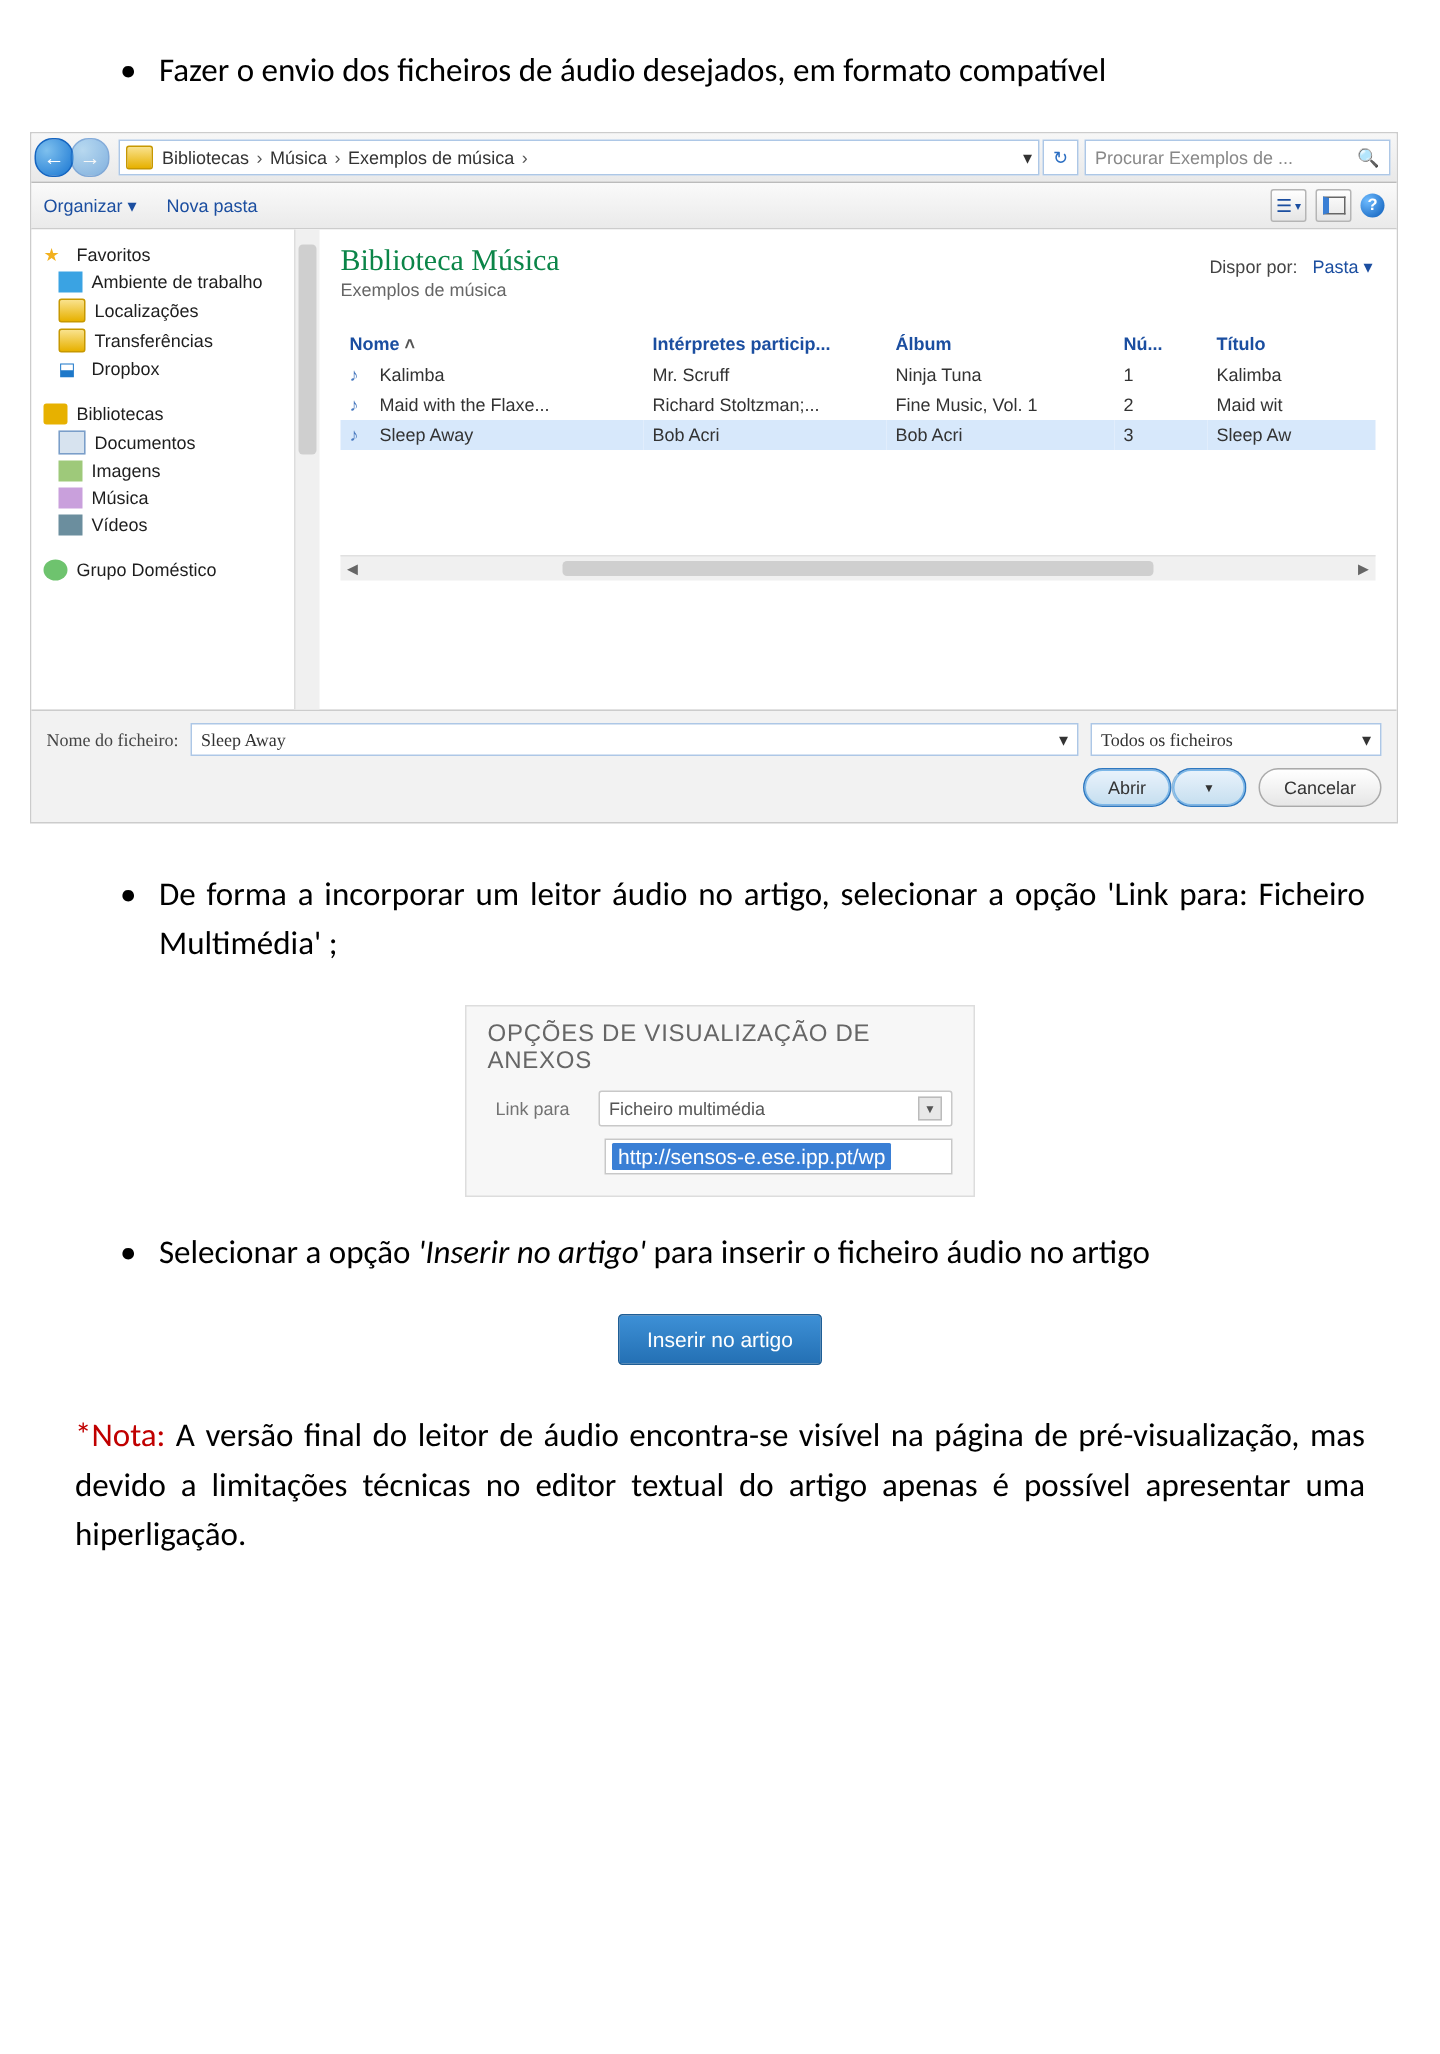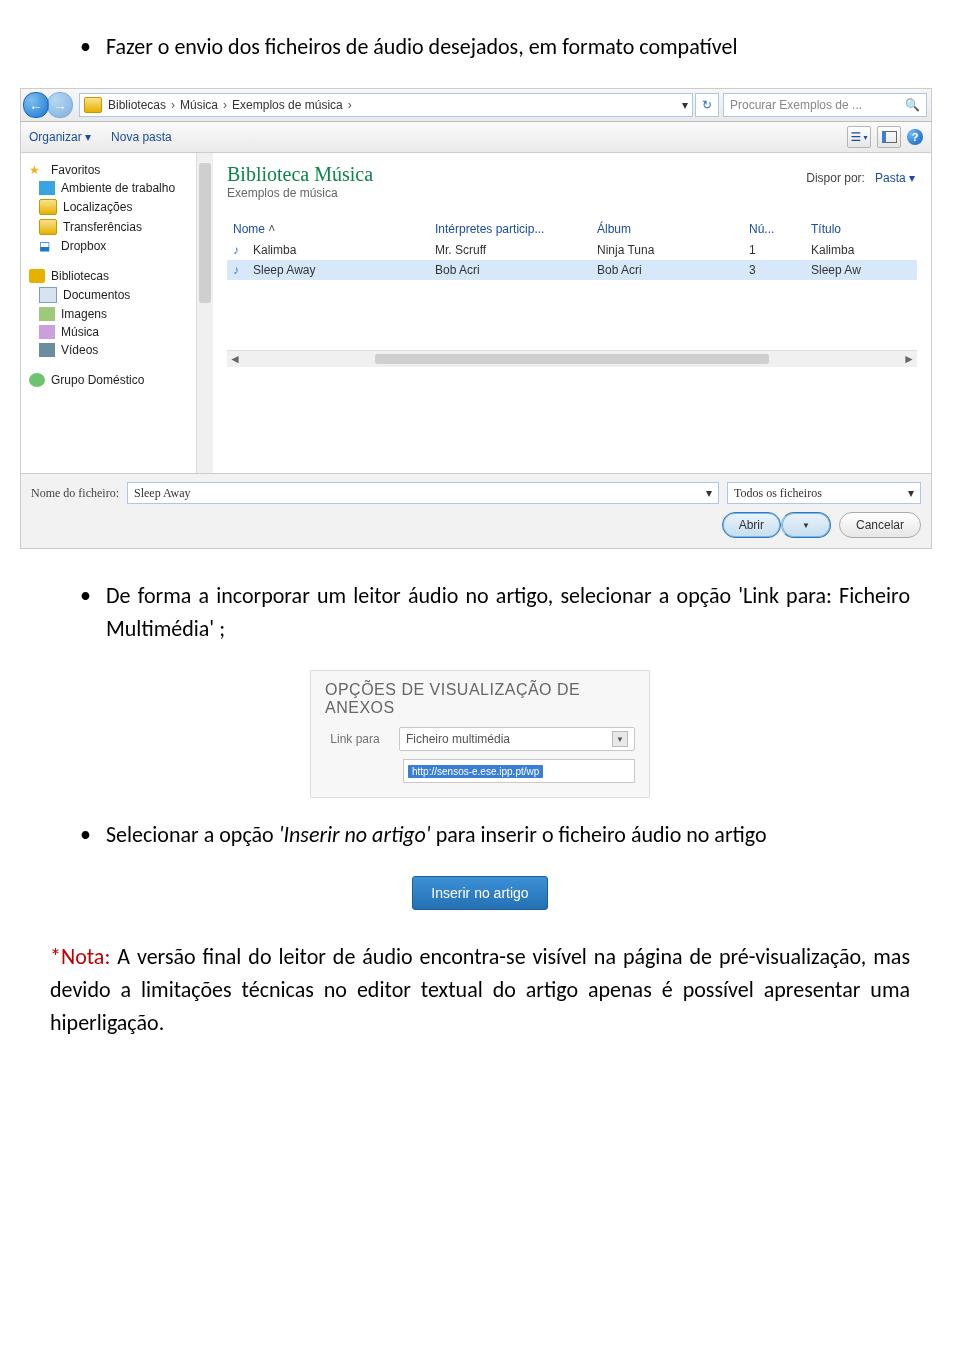--- a/index.html
+++ b/index.html
@@ -169,21 +169,21 @@
     flex: 1;
     padding: 8px 14px 0 14px;
     position: relative;
   }
   .lib-title { color:#0b8548; font-size:20px; font-family:"Segoe UI Light","Segoe UI"; margin:2px 0 0 0; }
   .lib-sub { color:#666; font-size:12px; margin-bottom:18px; }
   .dispor { position:absolute; right:16px; top:18px; font-size:12px; color:#444; }
   .dispor .lnk { color:#1b4ea0; }
 
   .file-table { width:100%; font-size:12px; border-collapse:collapse; }
-  .file-table th { text-align:left; font-weight:normal; color:#1b4ea0; padding:4px 6px; border-bottom:0; cursor:pointer;margin-left:24px;}
+  .file-table th { text-align:left; font-weight:bold; color:#1b4ea0; padding:4px 6px; border-bottom:0; cursor:pointer;margin-left:24px;}
   .file-table th.sorted::after { content:" ˄"; color:#555; }
   .file-table td { padding:3px 6px; color:#333; }
   .file-table tr.file td:first-child::before {
     content:"♪"; display:inline-block; width:16px; color:#4a7abf; margin-right:4px;
   }
   .file-table tr.selected { background:#d7e8fb; }
 
   .hscroll-area { margin-top:70px; height:16px; background:#f0f0f0; border-top:1px solid #e0e0e0; display:flex; align-items:center; }
   .hscroll-area .arrow { width:16px; text-align:center; color:#666; }
   .hscroll-area .bar { flex:1; height:10px; position:relative; }
@@ -238,21 +238,21 @@
     padding:0 6px; border-radius:2px;
   }
   .opt-select .car { width:14px;height:14px;border:1px solid #bbb;background:#e8e8e8;display:flex;align-items:center;justify-content:center;font-size:8px; }
   .opt-url {
     margin-left:78px;
     height:22px; border:1px solid #c8c8c8;
     background:#fff; padding:0 4px;
     display:flex; align-items:center;
   }
   .opt-url .sel {
-    background:#3a7fd5; color:#fff; padding:1px 4px; font-size:10px;
+    background:#3a7fd5; color:#fff; padding:1px 4px; font-size:14px;
     border-radius:1px;
   }
 
   
   .insert-button-wrap { display:flex; justify-content:center; margin:10px 0 20px 0; }
   .insert-button {
     background:linear-gradient(#3d90d6,#2470b4);
     color:#fff; font-family:Arial,sans-serif; font-size:14px;
     padding:8px 18px; border:1px solid #1e5e96; border-radius:3px;
   }
@@ -380,20 +380,27 @@
             </tr>
           </thead>
           <tbody>
             <tr class="file">
               <td>Kalimba</td>
               <td>Mr. Scruff</td>
               <td>Ninja Tuna</td>
               <td>1</td>
               <td>Kalimba</td>
             </tr>
+            <tr class="file">
+              <td>Maid with the Flaxe...</td>
+              <td>Richard Stoltzman;...</td>
+              <td>Fine Music, Vol. 1</td>
+              <td>2</td>
+              <td>Maid wit</td>
+            </tr>
             <tr class="file selected">
               <td>Sleep Away</td>
               <td>Bob Acri</td>
               <td>Bob Acri</td>
               <td>3</td>
               <td>Sleep Aw</td>
             </tr>
           </tbody>
         </table>
 

